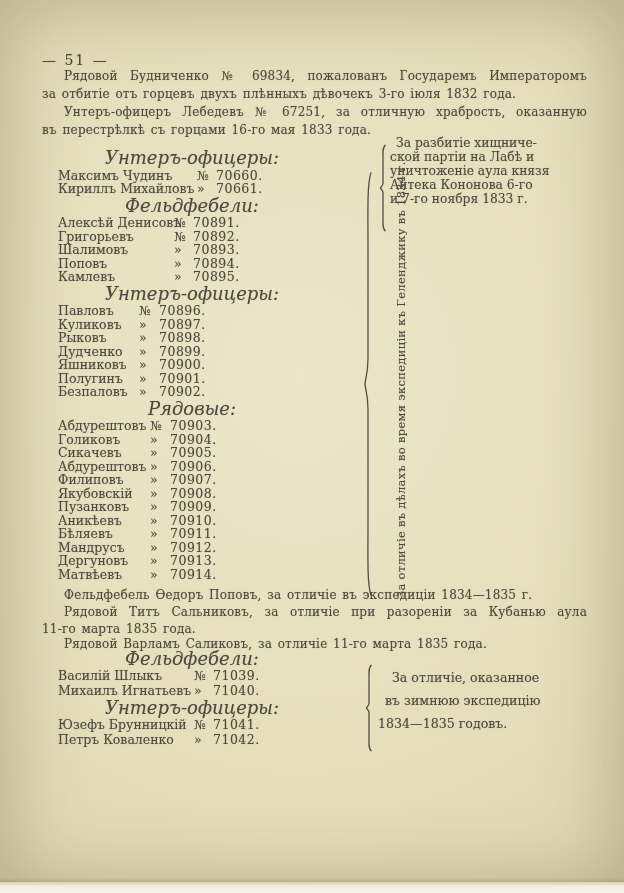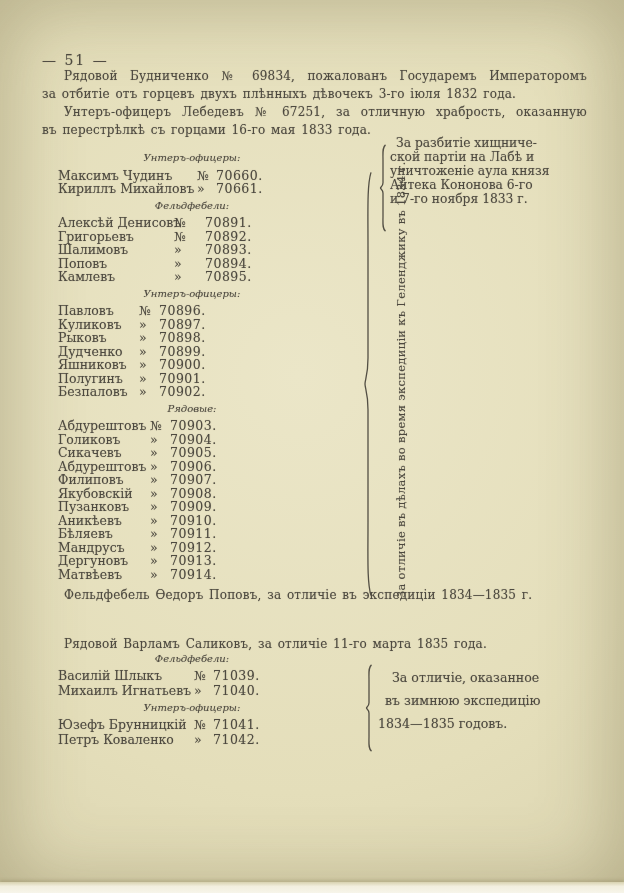--- a/index.html
+++ b/index.html
@@ -34,30 +34,30 @@
   .line.j{text-align:justify;text-align-last:justify;}
   #p1{top:68px;} #p2{top:104px;}
   #p3{top:587px;} #p4{top:604px;line-height:16.5px;} #p5{top:636px;}
 
   
   .roster{position:absolute;left:42px;width:300px;font-size:12.5px;}
   #roster-main{top:148px;}
   #roster-bottom{top:648px;}
   .heading{
     font-style:italic;text-align:center;
-    height:14px;line-height:14px;margin:3px 0 3.5px 0;font-size:10px;
+    height:14px;line-height:14px;margin:3px 0 3.5px 0;font-size:18px;
   }
   #roster-main .lrow{position:relative;height:13.5px;line-height:13.5px;}
   #roster-bottom .lrow{position:relative;height:15px;line-height:15px;}
   #roster-bottom .heading{height:15px;line-height:15px;margin:2.5px 0 2px 0;}
   .lrow .name{position:absolute;left:16px;white-space:nowrap;}
   .lrow .mark{position:absolute;white-space:nowrap;}
   .lrow .num{position:absolute;white-space:nowrap;letter-spacing:.5px;}
   .cols-a .mark{left:155px;} .cols-a .num{left:174px;}
-  .cols-b .mark{left:132px;} .cols-b .num{left:151px;margin-left:12px;}
+  .cols-b .mark{left:132px;} .cols-b .num{left:151px;}
   .cols-c .mark{left:97px;}  .cols-c .num{left:117px;}
   .cols-d .mark{left:108px;} .cols-d .num{left:128px;}
   .cols-e .mark{left:152px;} .cols-e .num{left:171px;}
   .cols-f .mark{left:152px;} .cols-f .num{left:171px;}
 
   
   .note{position:absolute;font-size:12.3px;}
   .note-top{left:390px;top:137px;width:208px;line-height:13.9px;}
   .note-top .line:first-child{padding-left:6px;}
   .note-bottom{left:378px;top:666px;width:212px;line-height:23px;font-size:12.6px;}
@@ -240,20 +240,24 @@
             <span class="name">Матвѣевъ</span>
             <span class="mark">»</span>
             <span class="num">70914.</span>
           </div>
         </div>
     </div>
   </div>
 
   <div class="para ink" id="p3">
       <div class="line">Фельдфебель Ѳедоръ Поповъ, за отличіе въ экспедиціи 1834—1835 г.</div>
+    </div>
+  <div class="para ink" id="p4">
+      <div class="line j">Рядовой Титъ Сальниковъ, за отличіе при разореніи за Кубанью аула</div>
+      <div class="line">11-го марта 1835 года.</div>
     </div>
   <div class="para ink" id="p5">
       <div class="line">Рядовой Варламъ Саликовъ, за отличіе 11-го марта 1835 года.</div>
     </div>
 
   <div class="roster ink" id="roster-bottom">
     <div class="sec">
       <div class="heading">Фельдфебели:</div>
       <div class="rows cols-e">
           <div class="lrow">

